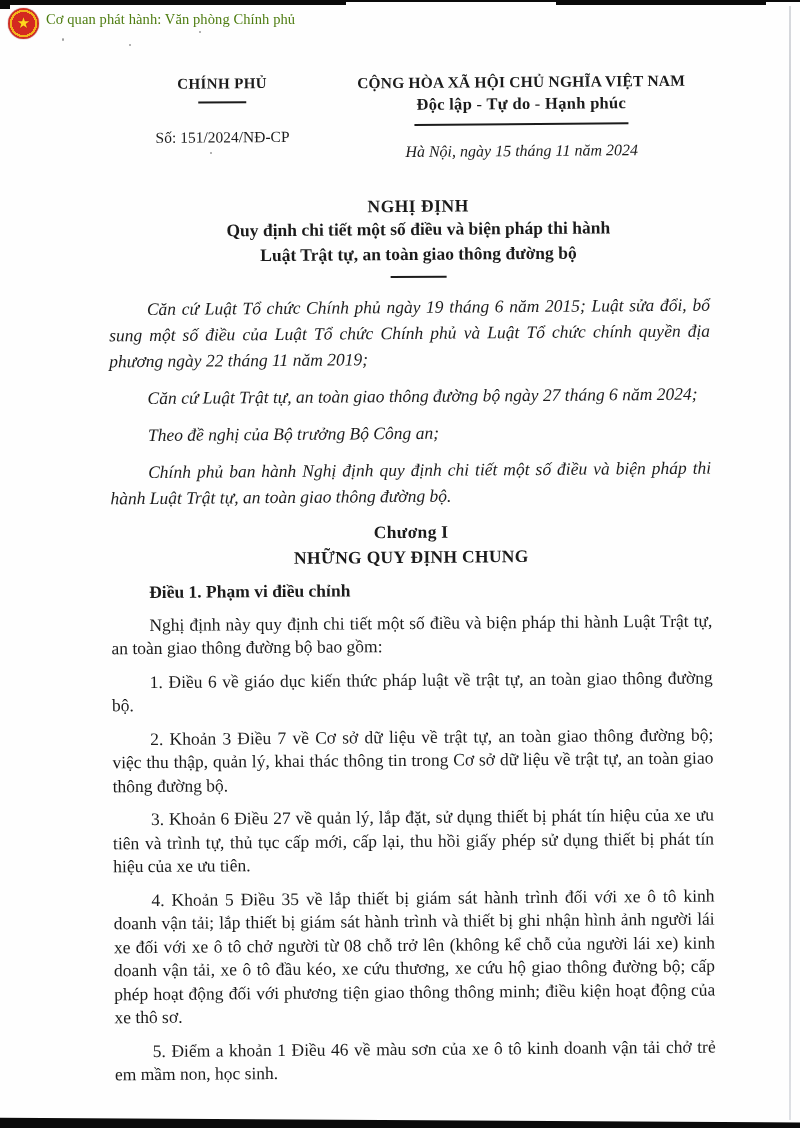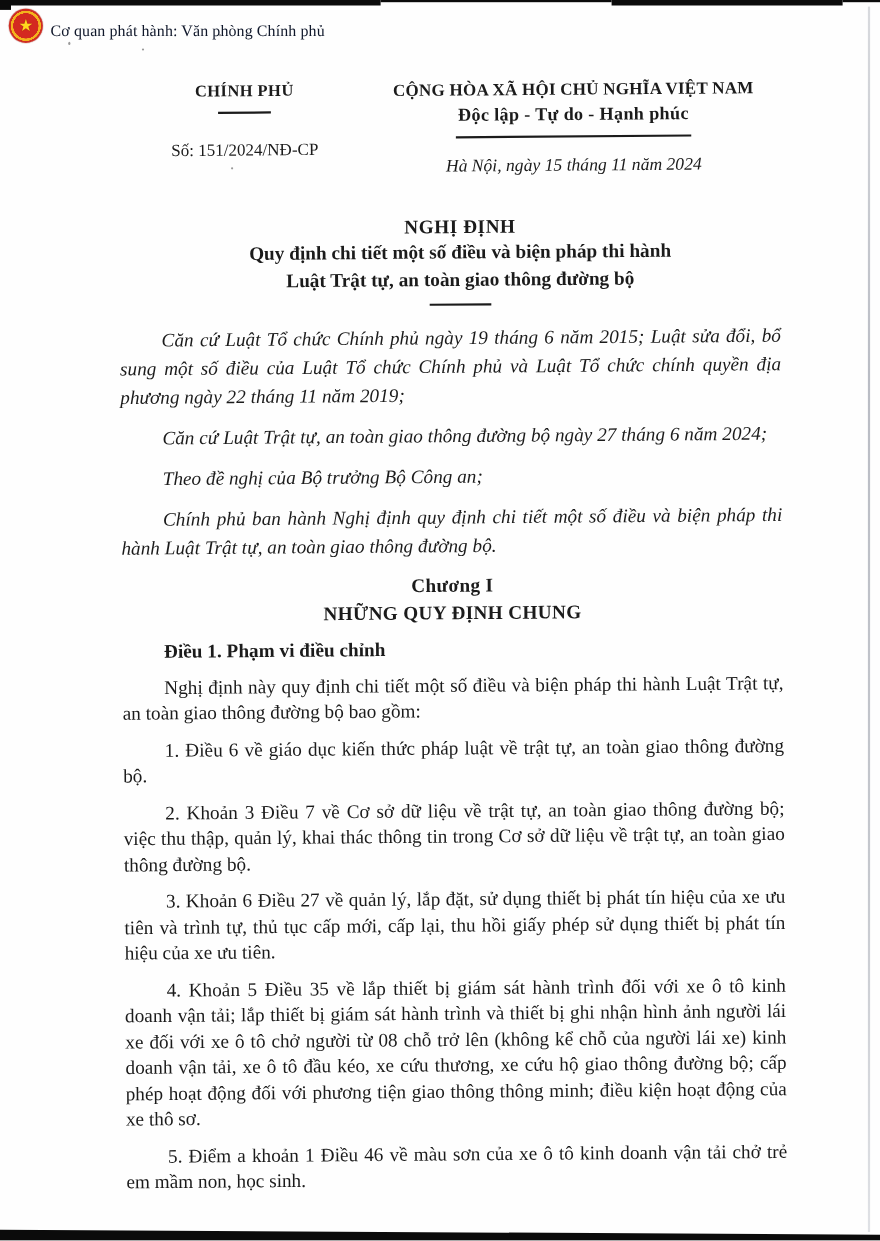--- a/index.html
+++ b/index.html
@@ -35,21 +35,21 @@
   .topbar{position:absolute;left:0;top:0;width:800px;height:34px;background:transparent;}
   .emblem{
     position:absolute;left:8px;top:8px;width:31px;height:31px;border-radius:50%;
     background:radial-gradient(circle at 50% 50%, #d42a20 0 52%, #f3b31c 53% 62%, #cf2e24 63% 82%, #f0a81c 83% 92%, #b7231c 93% 100%);
     display:flex;align-items:center;justify-content:center;
     box-shadow:0 0 1px #7a120e;
   }
   .emblem .star{color:#ffd71e;font-size:15px;line-height:1;margin-top:-1px;
     font-family:"DejaVu Sans",sans-serif;text-shadow:0 0 1px #8a1710;}
   .topbar-label{
-    position:absolute;left:46px;top:21px;font-size:14.5px;color:#0f172a;letter-spacing:.1px;
+    position:absolute;left:46px;top:11px;font-size:14.5px;color:#4d7c0f;letter-spacing:.1px;
   }
 
   
   .doc{position:absolute;left:0;top:0;width:800px;height:1128px;transform:rotate(-0.45deg);transform-origin:50% 40%;}
 
   .hdr-left{position:absolute;left:126px;top:74px;width:198px;text-align:center;}
   .issuer{font-weight:bold;font-size:15px;letter-spacing:.4px;}
   .rule-sm{width:48px;height:2px;background:#1b1b1b;margin:9px auto 0;}
   .doc-number{margin-top:25px;font-size:15.5px;white-space:nowrap;}
 

